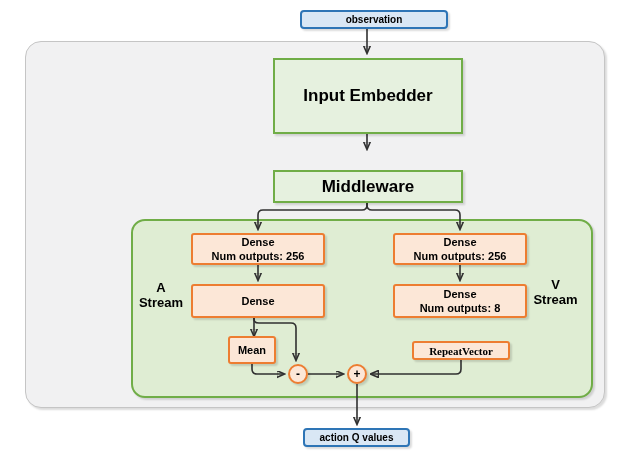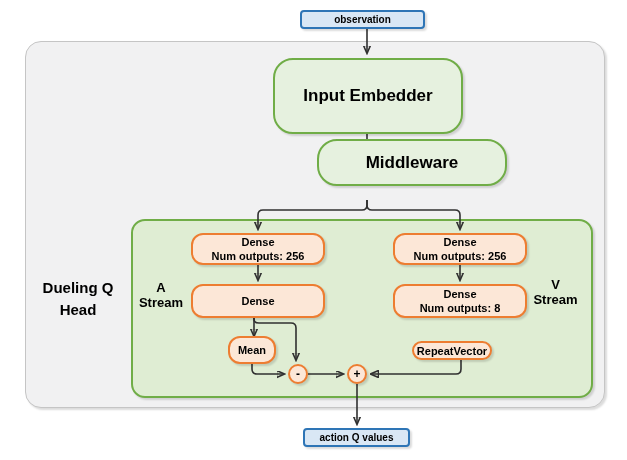--- a/index.html
+++ b/index.html
@@ -16,39 +16,39 @@
 
   .blue-box{
     background:var(--blue_fill,#d9e7f5);
     border:2px solid var(--blue_border,#2e75b6);
     border-radius:4px;
     font-size:10px;font-weight:bold;
   }
   .green-box{
     background:var(--green_box_fill,#e6f1df);
     border:2px solid var(--green_border,#70ad47);
-    border-radius:20px;
+    border-radius:0;
     font-size:17px;font-weight:bold;
   }
   .container-gray{
     position:absolute;box-sizing:border-box;
     background:var(--gray_container_fill,#f1f1f2);
     border:1.5px solid var(--gray_container_border,#c5c5c5);
     border-radius:16px;
   }
   .container-green{
     position:absolute;box-sizing:border-box;
     background:var(--green_container_fill,#dfedd3);
     border:2px solid var(--green_border,#70ad47);
     border-radius:14px;
   }
   .orange-box{
     background:var(--orange_fill,#fce7d7);
     border:2px solid var(--orange_border,#ed7d31);
-    border-radius:12px;
+    border-radius:3px;
     font-size:11px;font-weight:bold;
   }
   .dense{flex-direction:column;line-height:14px;}
   .dense .sub{font-weight:bold;font-size:11px;}
   .op-circle{
     width:20px;height:20px;border-radius:50%;
     background:var(--orange_fill,#fce7d7);
     border:2px solid var(--orange_border,#ed7d31);
     font-size:12px;font-weight:bold;line-height:16px;
   }
@@ -80,36 +80,32 @@
     <path d="M258,265 V280" marker-end="url(#arr)"></path>
     <path d="M460,265 V280" marker-end="url(#arr)"></path>
     <path d="M254,318 V336" marker-end="url(#arr)"></path>
     <path d="M254,318 V319 Q254,323 259,323 H291 Q296,323 296,328 V360" marker-end="url(#arr)"></path>
     <path d="M252,359 V369 Q252,374 257,374 H284" marker-end="url(#arr)"></path>
     <path d="M308,374 H343" marker-end="url(#arr)"></path>
     <path d="M461,359 V369 Q461,374 456,374 H371" marker-end="url(#arr)"></path>
     <path d="M357,384 V424" marker-end="url(#arr)"></path>
   </svg>
 
-  <div class="node blue-box shadow" style="left:300px;top:10px;width:125px;height:19px;">
+  <div class="node blue-box shadow" style="left:300px;top:10px;width:148px;height:19px;">
     <span>observation</span>
   </div>
 
   <div class="node green-box shadow" style="left:273px;top:58px;width:190px;height:76px;">
     <span>Input Embedder</span>
   </div>
 
-  <div class="node green-box shadow" style="left:273px;top:139px;width:190px;height:47px;margin-left:44px;">
+  <div class="node green-box shadow" style="left:273px;top:170px;width:190px;height:33px;">
     <span>Middleware</span>
   </div>
 
-  <div class="side-label head-label" style="left:25px;top:277px;width:106px;">
-    <div>Dueling Q</div>
-    <div>Head</div>
-  </div>
 
   <div class="side-label stream-label" style="left:134px;top:280px;width:54px;">
     <div>A</div>
     <div>Stream</div>
   </div>
 
   <div class="side-label stream-label" style="left:528px;top:277px;width:55px;">
     <div>V</div>
     <div>Stream</div>
   </div>
@@ -130,21 +126,21 @@
   <div class="node orange-box dense shadow" style="left:393px;top:233px;width:134px;height:32px;">
     <div>Dense</div>
     <div class="sub">Num outputs: 256</div>
   </div>
 
   <div class="node orange-box dense shadow" style="left:393px;top:284px;width:134px;height:34px;">
     <div>Dense</div>
     <div class="sub">Num outputs: 8</div>
   </div>
 
-  <div class="node orange-box shadow" style="left:412px;top:341px;width:80px;height:19px;">
+  <div class="node orange-box shadow" style="left:412px;top:341px;width:98px;height:19px;font-family:Liberation Serif, serif;">
     <span>RepeatVector</span>
   </div>
 
   <div class="node op-circle shadow" style="left:288px;top:364px;">
     <span>-</span>
   </div>
 
   <div class="node op-circle shadow" style="left:347px;top:364px;">
     <span>+</span>
   </div>

